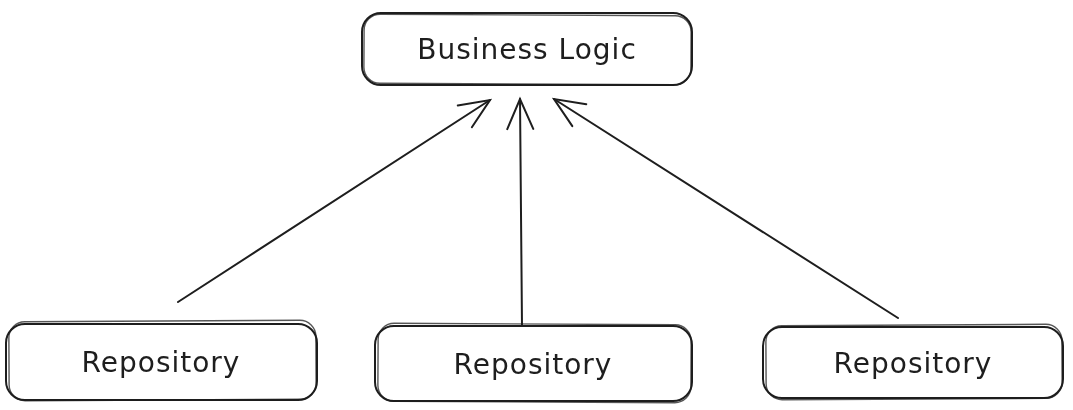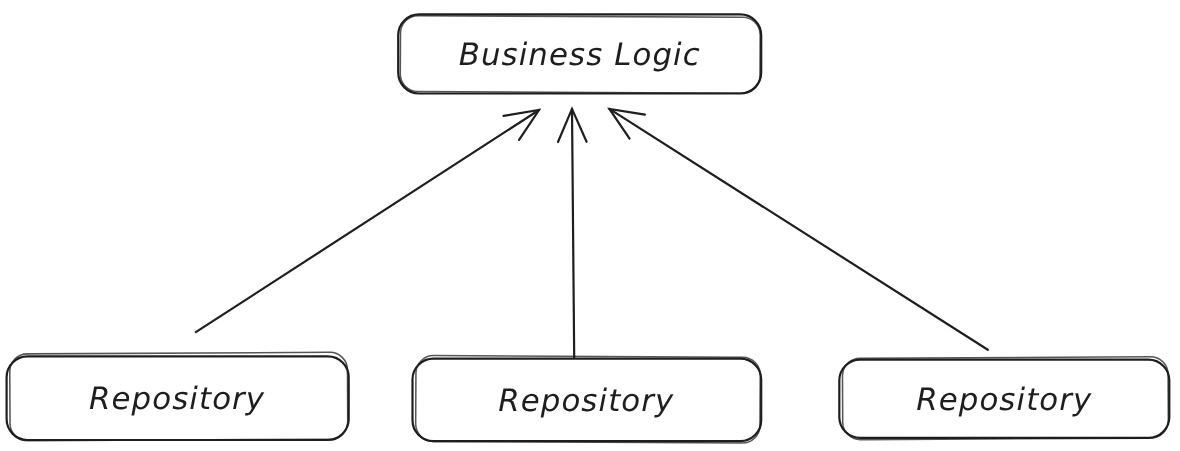--- a/index.html
+++ b/index.html
@@ -6,21 +6,20 @@
     margin: 0;
     padding: 0;
     background: #ffffff;
   }
   .canvas {
     position: relative;
     width: 1073px;
     height: 410px;
     background: #ffffff;
     overflow: hidden;
-    font-style: italic;
   }
   svg {
     display: block;
   }
   .node-rect {
     fill: #ffffff;
     stroke: #1e1e1e;
     stroke-width: 2;
   }
   .node-rect.sketch {

